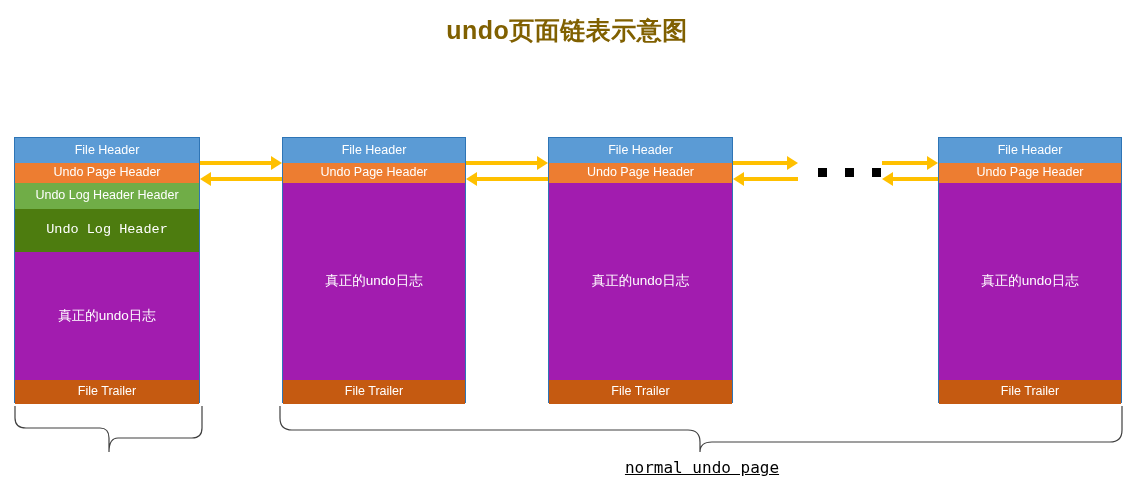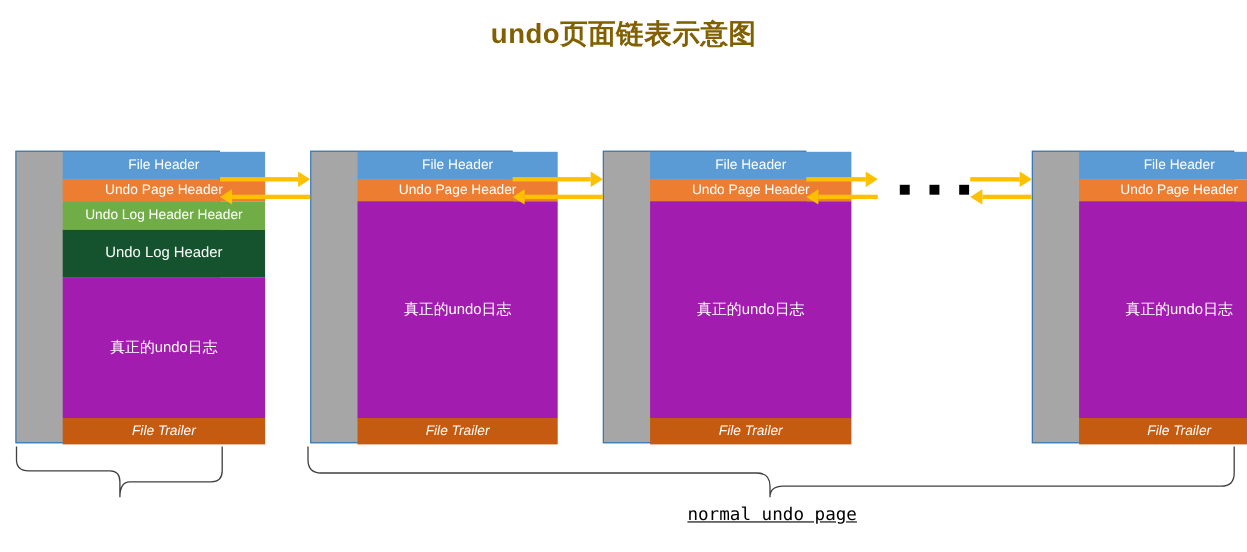--- a/index.html
+++ b/index.html
@@ -45,28 +45,27 @@
     left: 0;
     width: 100%;
     box-sizing: border-box;
     color: #ffffff;
     display: flex;
     align-items: center;
     justify-content: center;
     text-align: center;
     line-height: 1.1;
     overflow: hidden;
-    margin-left: 42px;
   }
   .band-file-header   { background: #5B9BD5; }
   .band-page-header   { background: #ED7D31; }
   .band-seg-header    { background: #70AD47; }
-  .band-log-header    { background: #14532d; }
+  .band-log-header    { background: #4d7c0f; font-family: Liberation Mono, monospace; }
   .band-body          { background: #a21caf; text-align: center; }
-  .band-file-trailer  { background: #C55A11; font-style: italic; }
+  .band-file-trailer  { background: #C55A11; }
 
   .label-sm  { font-size: 12.5px; }
   .label-md  { font-size: 13.5px; }
   .label-cn  { font-size: 13.5px; }
 
   
   .arrow-row {
     position: absolute;
     height: 4px;
     background: #FFC000;

